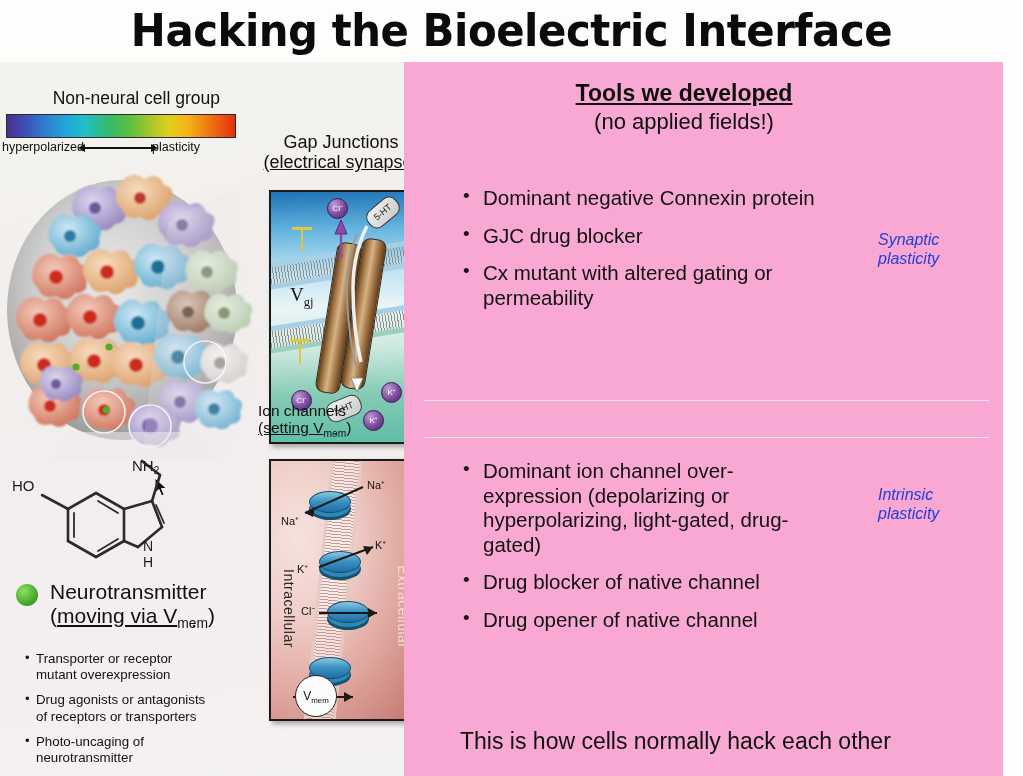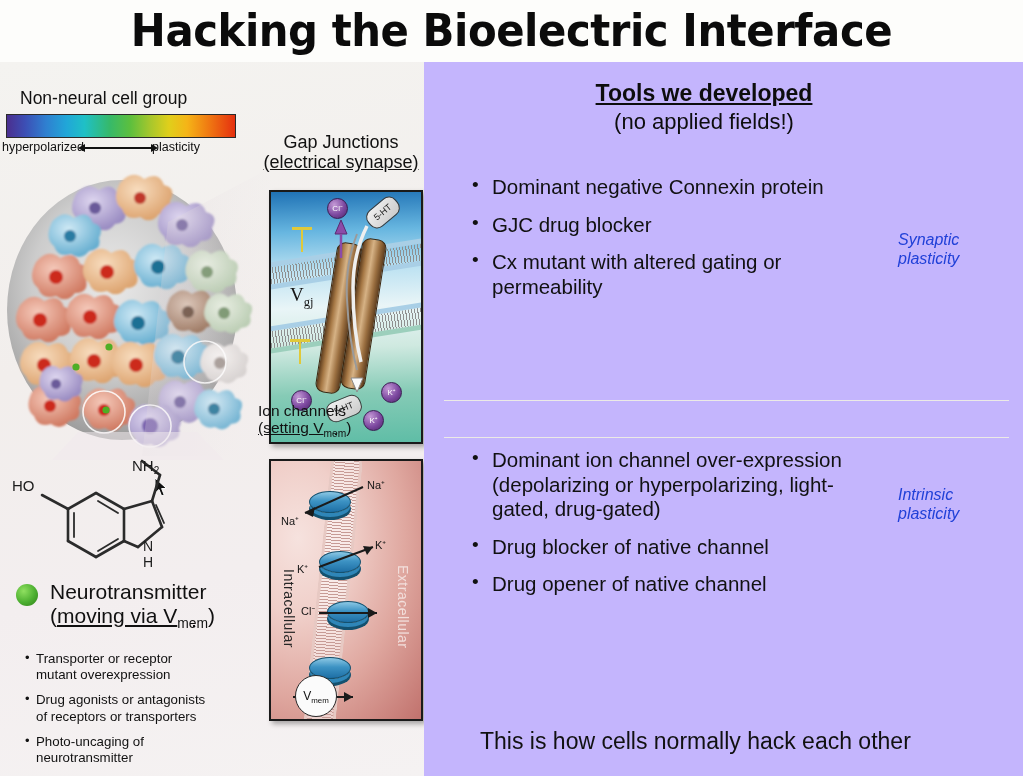--- a/index.html
+++ b/index.html
@@ -28,21 +28,21 @@
   }
 
   
   .leftpanel{
     position:absolute;left:0;top:62px;width:424px;height:714px;
     background:linear-gradient(170deg,#f4f3f0 0%,#f2eeec 40%,#f3eeef 70%,#f5f2f2 100%);
     overflow:hidden;
   }
   .lp-heading{
     position:absolute;left:20px;top:26px;width:200px;
-    text-align:left;font-size:17.5px;color:#111;
+    text-align:right;font-size:17.5px;color:#111;
   }
   .colorbar{
     position:absolute;left:6px;top:52px;width:228px;height:22px;
     border:1.5px solid #2a2a2a;
     background:linear-gradient(90deg,
       #4b2f8f 0%, #3c4fb5 8%, #2f7fd0 17%, #21a6d8 26%,
       #1fc0c6 34%, #36b96a 45%, #5cbf3e 54%,
       #a8c72c 63%, #e0cf1b 71%, #f5b417 79%,
       #f07c12 88%, #e5300f 100%);
   }
@@ -136,29 +136,29 @@
   .ch2{left:48px;top:90px;}
   .ch3{left:56px;top:140px;}
   .ch4{left:38px;top:196px;}
   .iclbl{position:absolute;font-size:11px;color:#161616;}
   .vert{position:absolute;font-size:14px;letter-spacing:.5px;writing-mode:vertical-rl;}
   .vmem-circle{position:absolute;left:24px;top:214px;width:40px;height:40px;border-radius:50%;
     background:#fbfbfb;border:1.5px solid #2a2a2a;font-size:12px;color:#111;
     text-align:center;line-height:40px;}
 
   
-  .rightpanel{position:absolute;left:424px;top:62px;width:599px;height:714px;background:#c4b5fd;}
+  .rightpanel{position:absolute;left:404px;top:62px;width:599px;height:714px;background:#f9a8d4;}
   .rp-head{position:absolute;left:0;top:18px;width:560px;text-align:center;}
   .rp-head .h1{font-size:23px;font-weight:bold;color:#0d0d0d;text-decoration:underline;}
   .rp-head .h2{font-size:22px;color:#0d0d0d;margin-top:2px;}
   .divider{position:absolute;left:20px;width:565px;height:1px;background:#eceae6;}
   .d1{top:338px;}
   .d2{top:375px;}
   .blk{position:absolute;}
-  .blk ul{margin:0;padding:0;list-style:none;}
+  .blk ul{margin:11px;padding:0;list-style:none;}
   .blk li{position:relative;padding-left:24px;font-size:20.5px;color:#111;line-height:1.2;margin-bottom:13px;}
   .blk li:before{content:"\2022";position:absolute;left:4px;top:-1px;font-size:19px;}
   .sidelbl{position:absolute;font-size:16px;color:#2040d8;line-height:1.18;font-style:italic;}
   .bottomline{position:absolute;left:56px;top:666px;font-size:23px;color:#111;}
 
   
   .cursor{position:absolute;left:163px;top:318px;width:14px;height:20px;}
 </style>
 </head>
 <body>

